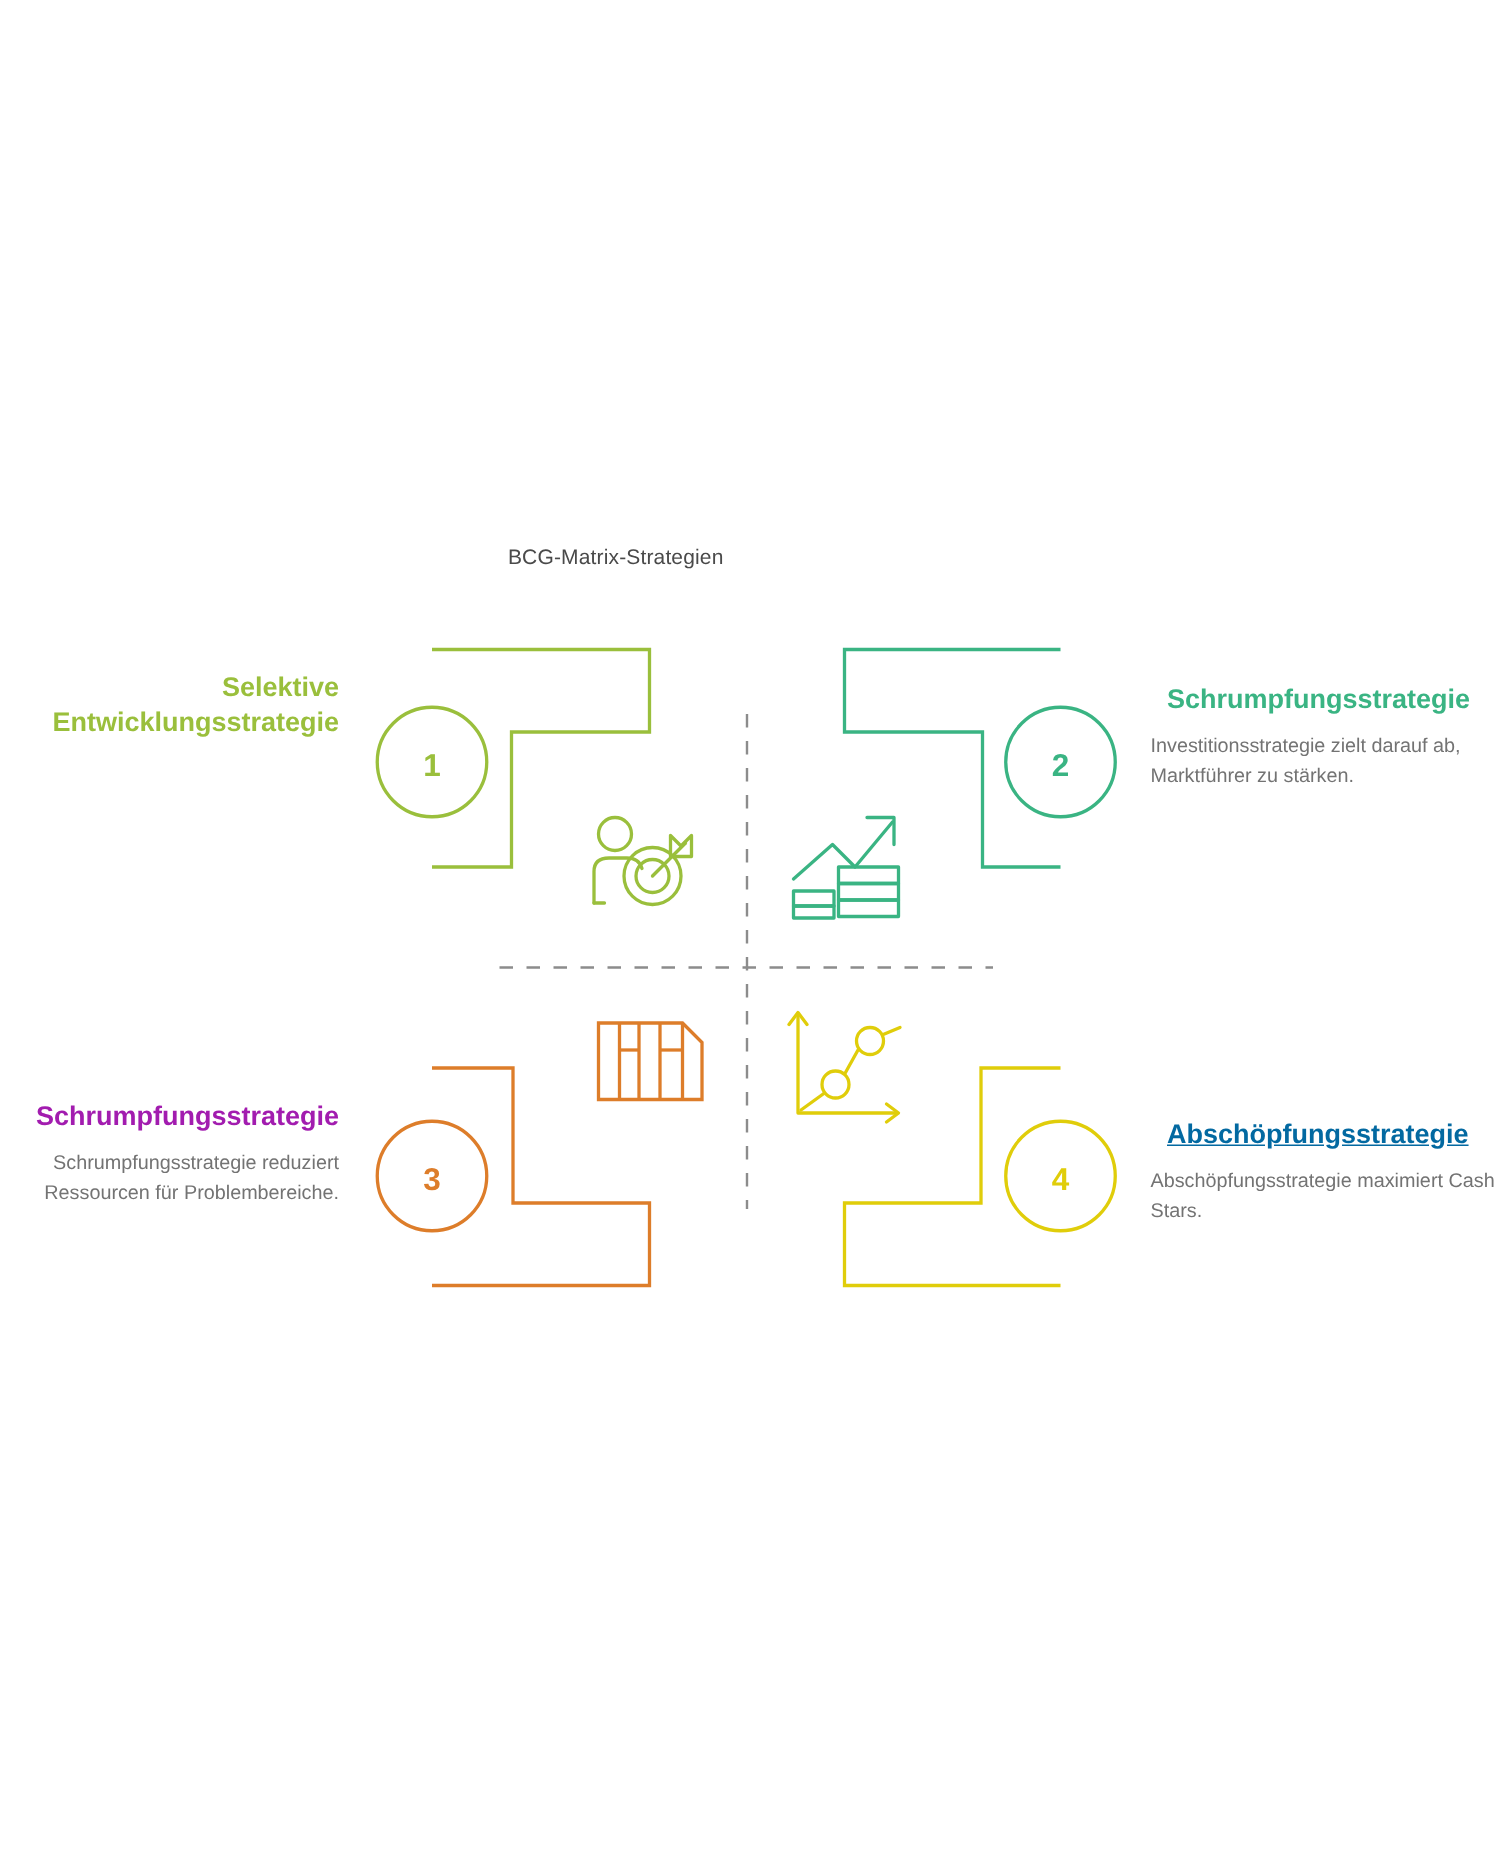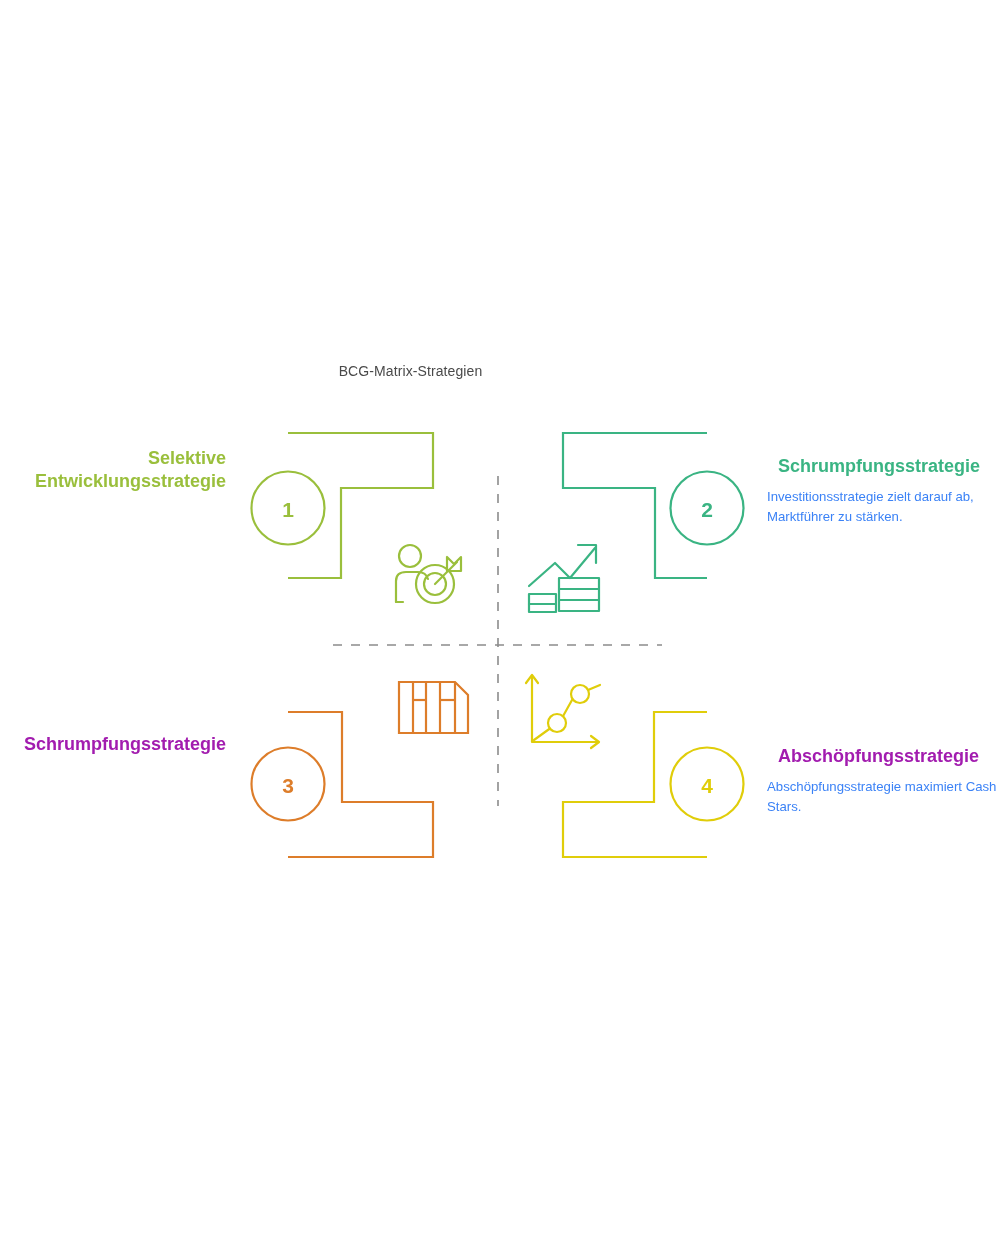--- a/index.html
+++ b/index.html
@@ -48,32 +48,32 @@
   .qtext .qhead {
     font-size: 18px;
     font-weight: bold;
     line-height: 1.28;
     margin-bottom: 9px;
     padding-left: 11px;
   }
   .qtext .qdesc {
     font-size: 13.2px;
     line-height: 1.48;
-    color: #3b82f6;
+    color: #737373;
   }
 
   .q1 { left: 0px;   top: 447px; text-align: right; padding-right: 4px; }
   .q2 { left: 767px; top: 455px; text-align: left; }
   .q3 { left: 0px;   top: 733px; text-align: right; padding-right: 4px; }
   .q4 { left: 767px; top: 745px; text-align: left; }
 
   .c-green  { color: #9abf3c; }
   .c-teal   { color: #3ab483; }
   .c-orange { color: #a21caf; }
-  .c-yellow { color: #a21caf; }
+  .c-yellow { color: #0369a1; text-decoration: underline; }
 </style>
 </head>
 <body>
 
 <div class="canvas">
 
   <div class="chart-title">BCG-Matrix-Strategien</div>
 
   <div class="matrix">
     <svg width="997" height="1245" viewBox="0 0 997 1245" xmlns="http://www.w3.org/2000/svg">
@@ -153,20 +153,21 @@
     <div class="qhead c-green">Selektive Entwicklungsstrategie</div>
   </div>
 
   <div class="qtext q2">
     <div class="qhead c-teal">Schrumpfungsstrategie</div>
     <div class="qdesc">Investitionsstrategie zielt darauf ab, Marktführer zu stärken.</div>
   </div>
 
   <div class="qtext q3">
     <div class="qhead c-orange">Schrumpfungsstrategie</div>
+    <div class="qdesc">Schrumpfungsstrategie reduziert Ressourcen für Problembereiche.</div>
   </div>
 
   <div class="qtext q4">
     <div class="qhead c-yellow">Abschöpfungsstrategie</div>
     <div class="qdesc">Abschöpfungsstrategie maximiert Cash Stars.</div>
   </div>
 
 </div>
 
 </body></html>

